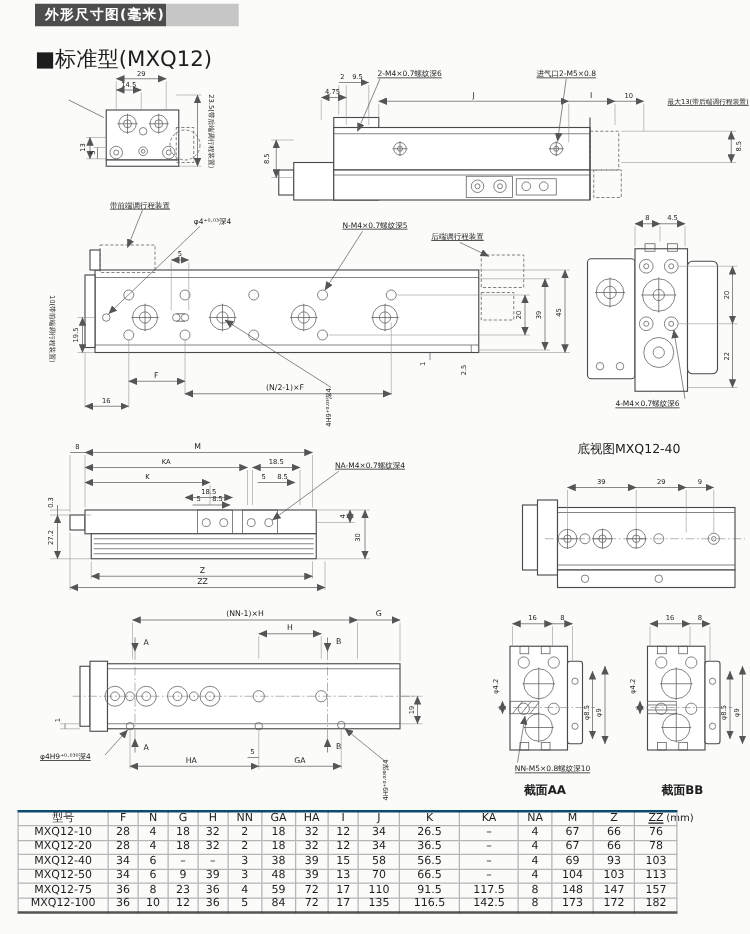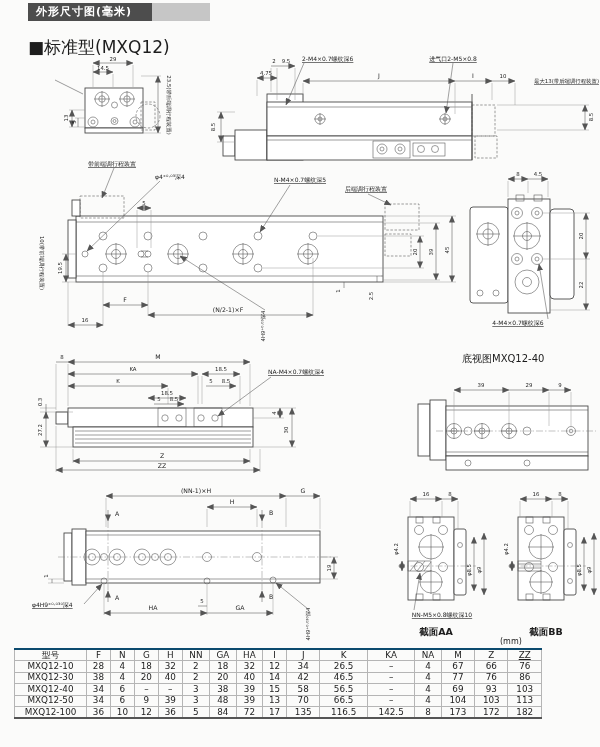--- a/index.html
+++ b/index.html
@@ -16,25 +16,25 @@
   .ldr{stroke:#555;stroke-width:.55;fill:none}
   text{fill:#1d1d1d}
   .t6{font-size:6.2px;text-anchor:middle}
   .t5{font-size:5.4px;text-anchor:middle}
   .lbl{font-size:6px;text-anchor:middle;text-decoration:underline}
   .lbls{font-size:6px;text-anchor:start;text-decoration:underline}
   .lble{font-size:5.4px;text-anchor:end;text-decoration:underline}
   .pln{font-size:6px;text-anchor:middle}
   .cap{font-size:9.5px;font-weight:bold;text-anchor:middle}
   .header-band{display:flex;align-items:stretch;left:28px;top:3px}
-  .header-title{background:#4d4d4d;color:#fff;font-size:11px;font-weight:bold;padding:1px 20px 2px 8px;letter-spacing:1px}
+  .header-title{background:#4d4d4d;color:#fff;font-size:11px;font-weight:bold;padding:1px 1px 2px 8px;letter-spacing:1px}
   .header-tail{width:58px;background:#c6c6c6}
   .subtitle{left:28px;top:36px;font-size:17px}
   .caption-div{font-size:10px;color:#1a1a1a}
-  .unit-label{left:500px;top:637px;width:88px;text-align:left;font-size:8px}
+  .unit-label{left:500px;top:650px;width:88px;text-align:center;font-size:8px}
   .dim-table{position:absolute;left:14px;top:648px;width:528px;border-collapse:collapse;font-size:8.8px;table-layout:auto;border-top:2px solid #0c4a6e;border-bottom:2px solid #555}
   .dim-table th,.dim-table td{border:1px solid #b5b5b5;text-align:center;padding:0 1px;height:11.5px;font-weight:normal;line-height:1;white-space:nowrap}
   .dim-table th.zz{text-decoration:underline}
   .dim-table td:first-child{width:72px}
 </style>
 </head>
 <body>
 
 <svg width="0" height="0">
   <defs>
@@ -617,36 +617,36 @@
         <td>12</td>
         <td>34</td>
         <td>26.5</td>
         <td>–</td>
         <td>4</td>
         <td>67</td>
         <td>66</td>
         <td>76</td>
       </tr>
       <tr>
-        <td>MXQ12-30</td>
-        <td>38</td>
+        <td>MXQ12-20</td>
+        <td>28</td>
         <td>4</td>
-        <td>20</td>
-        <td>40</td>
+        <td>18</td>
+        <td>32</td>
         <td>2</td>
-        <td>20</td>
-        <td>40</td>
-        <td>14</td>
-        <td>42</td>
-        <td>46.5</td>
+        <td>18</td>
+        <td>32</td>
+        <td>12</td>
+        <td>34</td>
+        <td>36.5</td>
         <td>–</td>
         <td>4</td>
-        <td>77</td>
-        <td>76</td>
-        <td>86</td>
+        <td>67</td>
+        <td>66</td>
+        <td>78</td>
       </tr>
       <tr>
         <td>MXQ12-40</td>
         <td>34</td>
         <td>6</td>
         <td>–</td>
         <td>–</td>
         <td>3</td>
         <td>38</td>
         <td>39</td>
@@ -671,20 +671,38 @@
         <td>13</td>
         <td>70</td>
         <td>66.5</td>
         <td>–</td>
         <td>4</td>
         <td>104</td>
         <td>103</td>
         <td>113</td>
       </tr>
       <tr>
+        <td>MXQ12-75</td>
+        <td>36</td>
+        <td>8</td>
+        <td>23</td>
+        <td>36</td>
+        <td>4</td>
+        <td>59</td>
+        <td>72</td>
+        <td>17</td>
+        <td>110</td>
+        <td>91.5</td>
+        <td>117.5</td>
+        <td>8</td>
+        <td>148</td>
+        <td>147</td>
+        <td>157</td>
+      </tr>
+      <tr>
         <td>MXQ12-100</td>
         <td>36</td>
         <td>10</td>
         <td>12</td>
         <td>36</td>
         <td>5</td>
         <td>84</td>
         <td>72</td>
         <td>17</td>
         <td>135</td>

